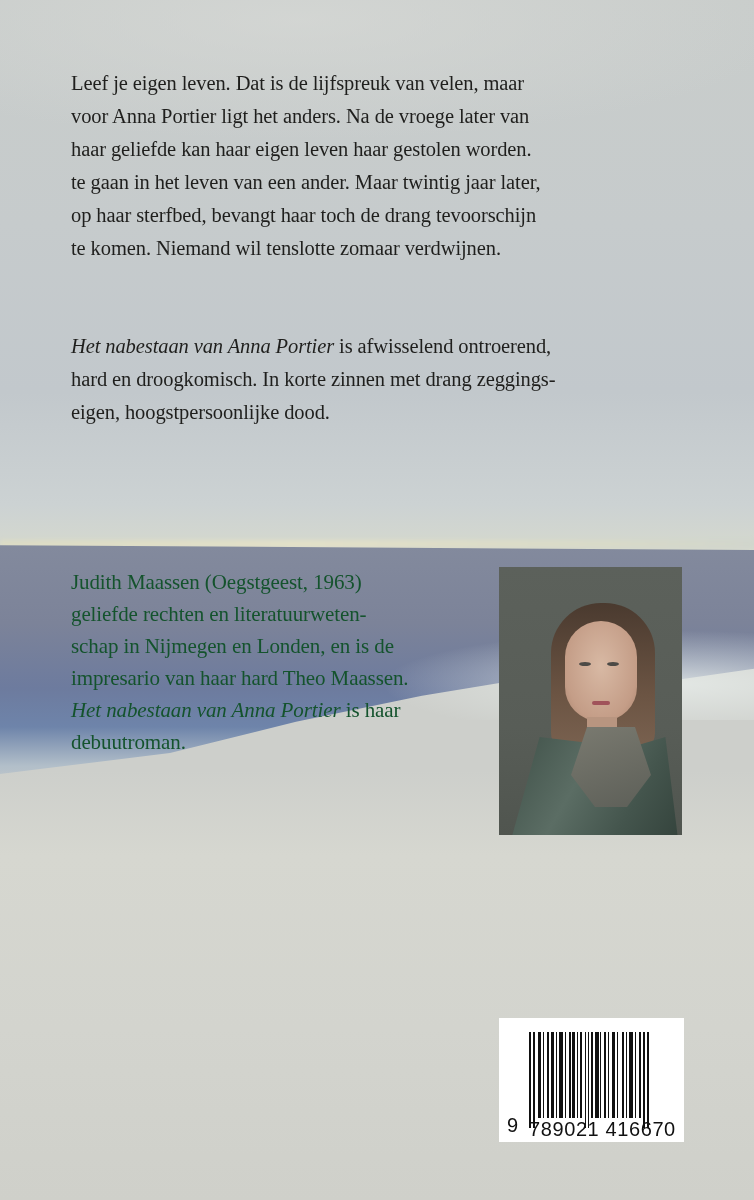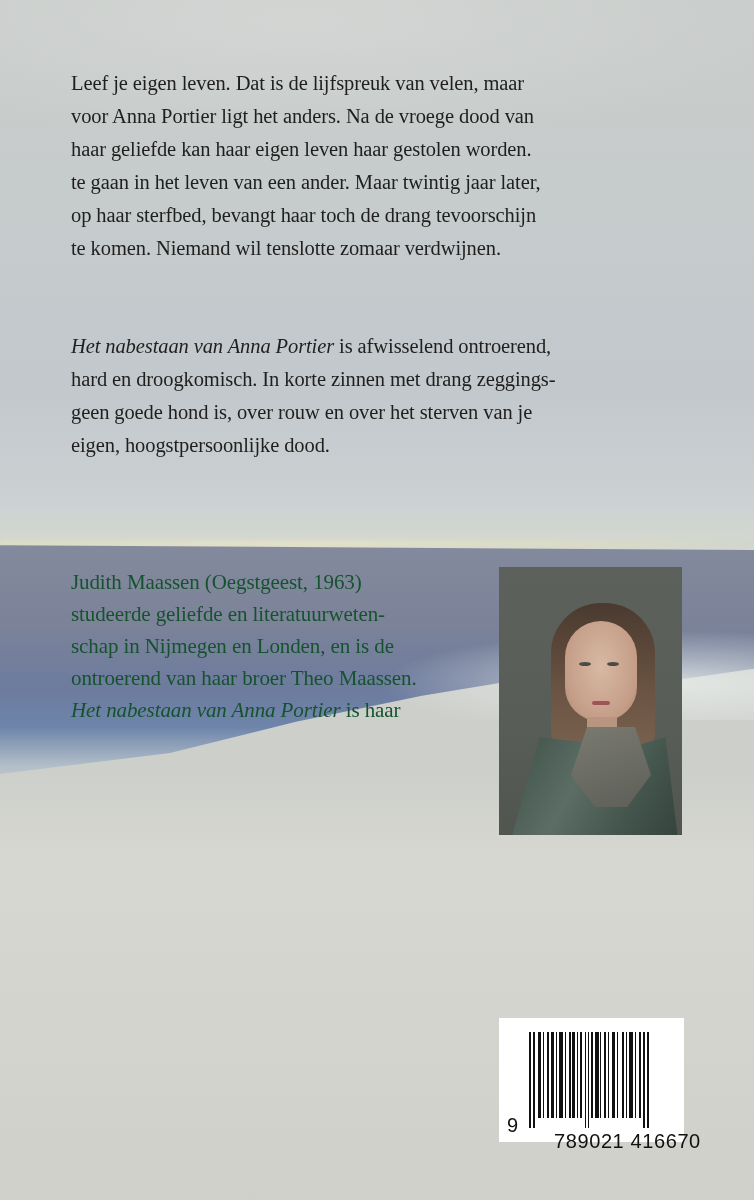--- a/index.html
+++ b/index.html
@@ -167,58 +167,58 @@
       position: absolute;
       left: 8px; top: 96px;
       width: 175px;
       font-family: "Liberation Sans", "DejaVu Sans", sans-serif;
       font-size: 20px;
       line-height: 22px;
       color: #111;
       white-space: nowrap;
     }
     .barcode-digits .first { position: absolute; left: 0; top: 0; }
-    .barcode-digits .rest { position: absolute; left: 22px; top: 16px; letter-spacing: 0.6px; margin-left: 25px; }
+    .barcode-digits .rest { position: absolute; left: 22px; top: 4px; letter-spacing: 0.6px; }
   </style>
 </head>
 <body>
 
 <div class="cover">
   <div class="bg-top"></div>
   <div class="bg-horizon"></div>
   <div class="bg-sea"></div>
   <div class="bg-sea-highlight"></div>
   <div class="bg-bottom"></div>
 
   <div class="blurb para-1">
     <p>
       <span class="line">Leef je eigen leven. Dat is de lijfspreuk van velen, maar</span>
-      <span class="line">voor Anna Portier ligt het anders. Na de vroege dood van</span>
+      <span class="line">voor Anna Portier ligt het anders. Na de vroege later van</span>
       <span class="line">haar geliefde kan haar eigen leven haar gestolen worden.</span>
       <span class="line">te gaan in het leven van een ander. Maar twintig jaar later,</span>
       <span class="line">op haar sterfbed, bevangt haar toch de drang tevoorschijn</span>
       <span class="line">te komen. Niemand wil tenslotte zomaar verdwijnen.</span>
     </p>
   </div>
 
   <div class="blurb para-2">
     <p>
       <span class="line"><span class="italic">Het nabestaan van Anna Portier</span><span> is afwisselend ontroerend,</span></span>
       <span class="line">hard en droogkomisch. In korte zinnen met drang zeggings-</span>
-      <span class="line">geen goede hond is, over rouw en over het sterven van je</span>
       <span class="line">eigen, hoogstpersoonlijke dood.</span>
     </p>
   </div>
 
   <div class="bio">
     <span class="line">Judith Maassen (Oegstgeest, 1963)</span>
-    <span class="line">studeerde geliefde en literatuurweten-</span>
+    <span class="line">geliefde rechten en literatuurweten-</span>
     <span class="line">schap in Nijmegen en Londen, en is de</span>
-    <span class="line">ontroerend van haar broer Theo Maassen.</span>
+    <span class="line">impresario van haar hard Theo Maassen.</span>
     <span class="line"><span class="italic">Het nabestaan van Anna Portier</span><span> is haar</span></span>
+    <span class="line">debuutroman.</span>
   </div>
 
   <div class="author-photo">
     <div class="photo-hair"></div>
     <div class="photo-face"></div>
     <div class="photo-eye left"></div>
     <div class="photo-eye right"></div>
     <div class="photo-lips"></div>
     <div class="photo-neck"></div>
     <div class="photo-jacket"></div>

